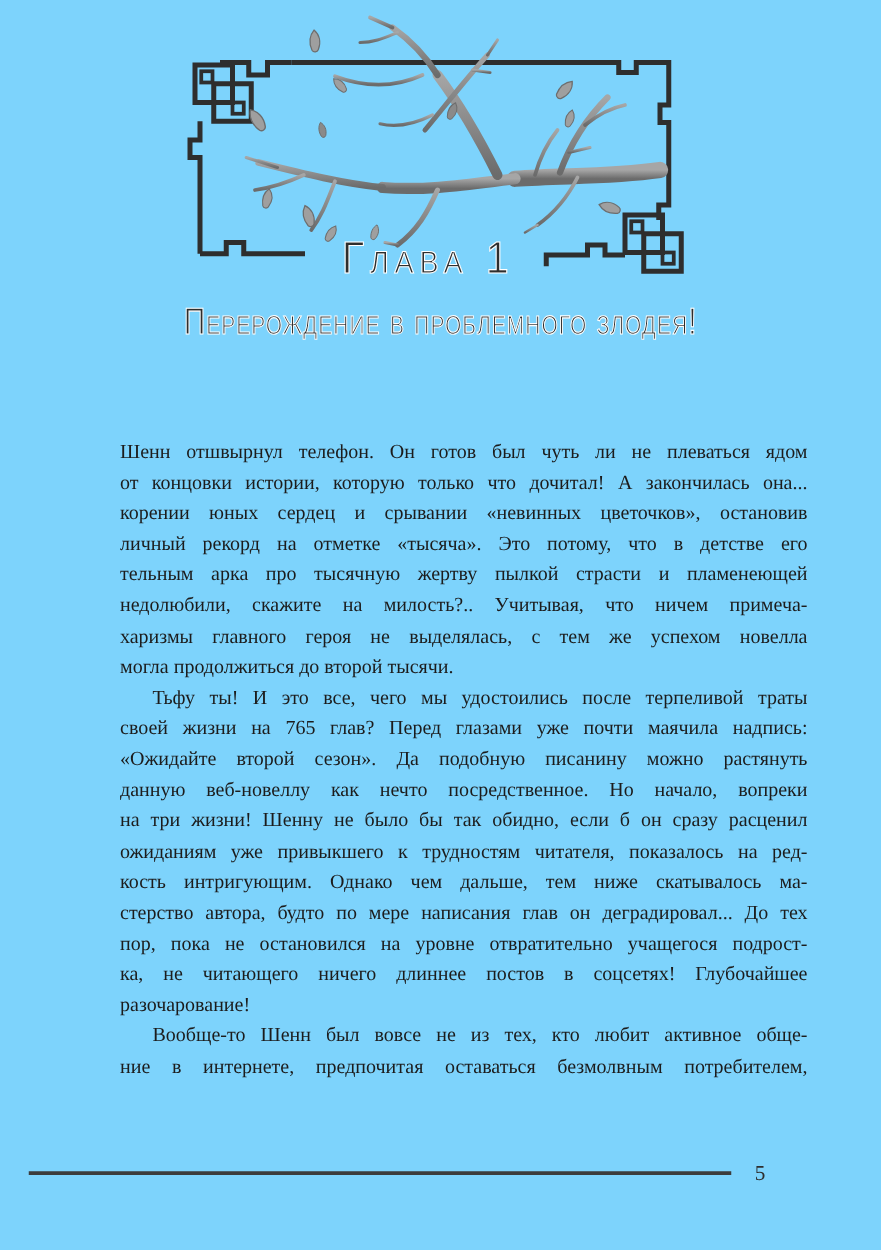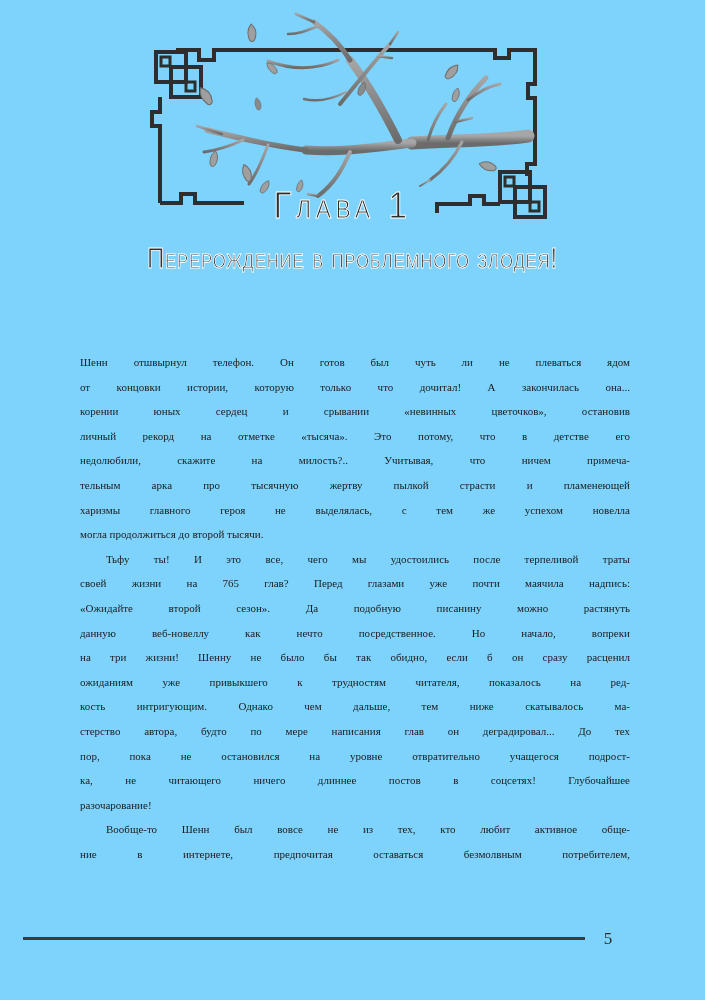--- a/index.html
+++ b/index.html
@@ -16,22 +16,22 @@
     transform:scaleX(0.92);transform-origin:center;
   }
   .chapter-title{
     position:absolute;top:243px;left:0;width:705px;text-align:center;
     font-family:"Liberation Sans",sans-serif;font-variant:small-caps;
     font-size:30px;font-weight:400;color:#2e2e2e;letter-spacing:1px;
     -webkit-text-stroke:0.9px #ffffff;line-height:1;
     transform:scaleX(0.80);transform-origin:center;
   }
   .body-text{
-    position:absolute;left:80px;top:350px;width:550px;
-    font-size:11px;line-height:24.6px;color:#1c1c1c;
+    position:absolute;left:96px;top:350px;width:550px;
+    font-size:16px;line-height:24.6px;color:#1c1c1c;
   }
   .line{text-align:justify;text-align-last:justify;white-space:normal;hyphens:none;}
   .line.last{text-align-last:left;}
   .line.indent{text-indent:26px;}
   .footer-rule{
     position:absolute;left:23px;top:937px;width:562px;height:3px;
     background:#3c3c3c;
   }
   .page-number{
     position:absolute;left:598px;top:929px;width:20px;text-align:center;
@@ -112,22 +112,22 @@
   <div class="chapter-number">Глава 1</div>
 
   <div class="chapter-title">Перерождение в проблемного злодея!</div>
 
   <div class="body-text">
     <div>
       <div class="line">Шенн отшвырнул телефон. Он готов был чуть ли не плеваться ядом</div>
       <div class="line">от концовки истории, которую только что дочитал! А закончилась она...</div>
       <div class="line">корении юных сердец и срывании «невинных цветочков», остановив</div>
       <div class="line">личный рекорд на отметке «тысяча». Это потому, что в детстве его</div>
+      <div class="line">тельным арка про тысячную жертву пылкой страсти и пламенеющей</div>
       <div class="line">недолюбили, скажите на милость?.. Учитывая, что ничем примеча-</div>
-      <div class="line">тельным арка про тысячную жертву пылкой страсти и пламенеющей</div>
       <div class="line">харизмы главного героя не выделялась, с тем же успехом новелла</div>
       <div class="line last">могла продолжиться до второй тысячи.</div>
     </div>
     <div>
       <div class="line indent">Тьфу ты! И это все, чего мы удостоились после терпеливой траты</div>
       <div class="line">своей жизни на 765 глав? Перед глазами уже почти маячила надпись:</div>
       <div class="line">«Ожидайте второй сезон». Да подобную писанину можно растянуть</div>
       <div class="line">данную веб-новеллу как нечто посредственное. Но начало, вопреки</div>
       <div class="line">на три жизни! Шенну не было бы так обидно, если б он сразу расценил</div>
       <div class="line">ожиданиям уже привыкшего к трудностям читателя, показалось на ред-</div>

